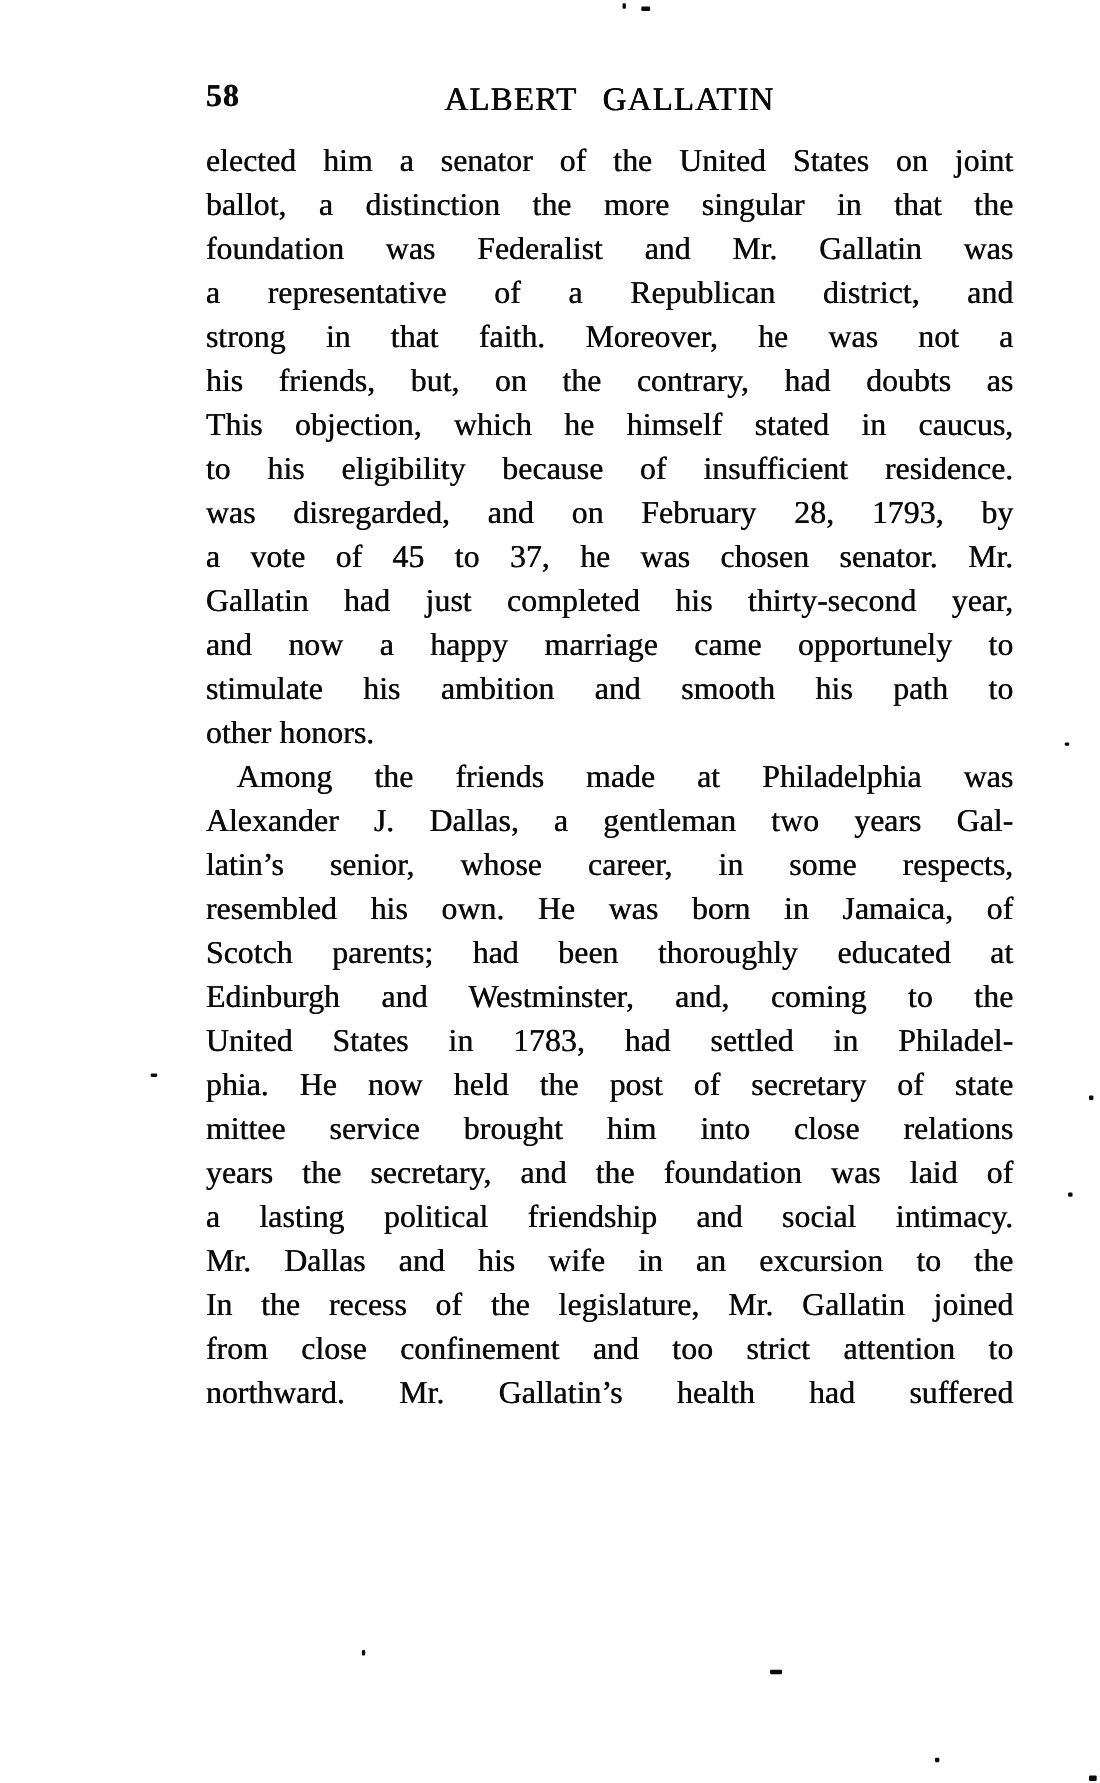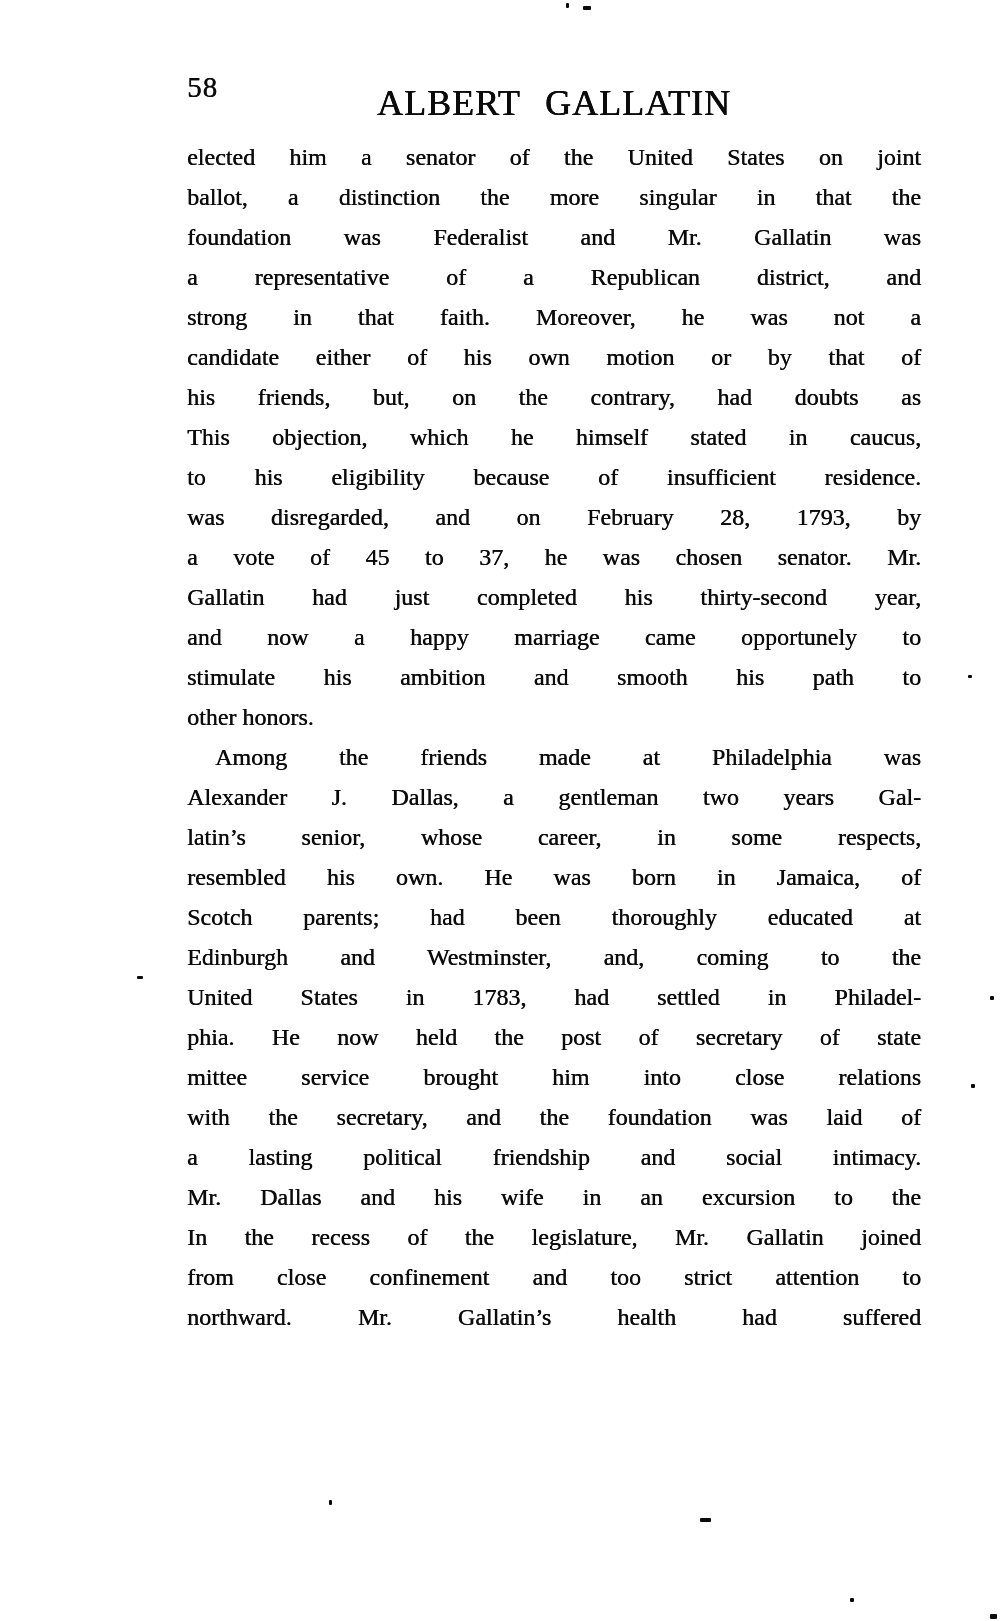--- a/index.html
+++ b/index.html
@@ -21,44 +21,44 @@
     top: 70px;
     left: 187px;
     width: 734px;
     height: 36px;
   }
   .pagenum {
     position: absolute;
     left: 0;
     top: 0;
     font-size: 29px;
-    font-weight: 400;
+    font-weight: 700;
     letter-spacing: 1px;
     line-height: 34px;
     text-shadow: 0.4px 0 0 currentColor;
   }
   .running-title {
     position: absolute;
     left: 0;
-    top: 16px;
+    top: 4px;
     width: 100%;
     text-align: center;
-    font-size: 36px;
+    font-size: 30px;
     font-weight: 400;
     letter-spacing: 1px;
     word-spacing: 15px;
     line-height: 34px;
     text-shadow: 0.5px 0 0 currentColor, 0 0.3px 0 currentColor;
   }
   .textblock {
     position: absolute;
-    top: 137px;
+    top: 126px;
     left: 187px;
     width: 734px;
-    font-size: 24px;
+    font-size: 29px;
     line-height: 40px;
     text-shadow: 0.45px 0 0 currentColor;
     font-family: Liberation Serif, serif;
   }
   .para { margin: 0; }
   .line {
     height: 40px;
     text-align: justify;
     text-align-last: justify;
     text-justify: inter-word;
@@ -86,42 +86,41 @@
     <div class="running-title">ALBERT GALLATIN</div>
   </div>
 
   <div class="textblock" id="textblock">
       <div class="para">
         <div class="line">elected him a senator of the United States on joint</div>
         <div class="line">ballot, a distinction the more singular in that the</div>
         <div class="line">foundation was Federalist and Mr. Gallatin was</div>
         <div class="line">a representative of a Republican district, and</div>
         <div class="line">strong in that faith. Moreover, he was not a</div>
-        <div class="line">candidate either of his own motion or by that of</div>
         <div class="line">his friends, but, on the contrary, had doubts as</div>
         <div class="line">This objection, which he himself stated in caucus,</div>
         <div class="line">to his eligibility because of insufficient residence.</div>
         <div class="line">was disregarded, and on February 28, 1793, by</div>
         <div class="line">a vote of 45 to 37, he was chosen senator. Mr.</div>
         <div class="line">Gallatin had just completed his thirty-second year,</div>
         <div class="line">and now a happy marriage came opportunely to</div>
         <div class="line">stimulate his ambition and smooth his path to</div>
         <div class="line plain">other honors.</div>
       </div>
       <div class="para">
         <div class="line indent">Among the friends made at Philadelphia was</div>
         <div class="line">Alexander J. Dallas, a gentleman two years Gal-</div>
         <div class="line">latin’s senior, whose career, in some respects,</div>
         <div class="line">resembled his own. He was born in Jamaica, of</div>
         <div class="line">Scotch parents; had been thoroughly educated at</div>
         <div class="line">Edinburgh and Westminster, and, coming to the</div>
         <div class="line">United States in 1783, had settled in Philadel-</div>
         <div class="line">phia. He now held the post of secretary of state</div>
         <div class="line">mittee service brought him into close relations</div>
-        <div class="line">with the secretary, and the foundation was laid of</div>
+        <div class="line">years the secretary, and the foundation was laid of</div>
         <div class="line">a lasting political friendship and social intimacy.</div>
         <div class="line">Mr. Dallas and his wife in an excursion to the</div>
         <div class="line">In the recess of the legislature, Mr. Gallatin joined</div>
         <div class="line">from close confinement and too strict attention to</div>
         <div class="line">northward. Mr. Gallatin’s health had suffered</div>
       </div>
     </div>
 
   <div id="specks">
       <div class="speck" style="left: 566px; top: 3px; width: 3px; height: 5px;"></div>

